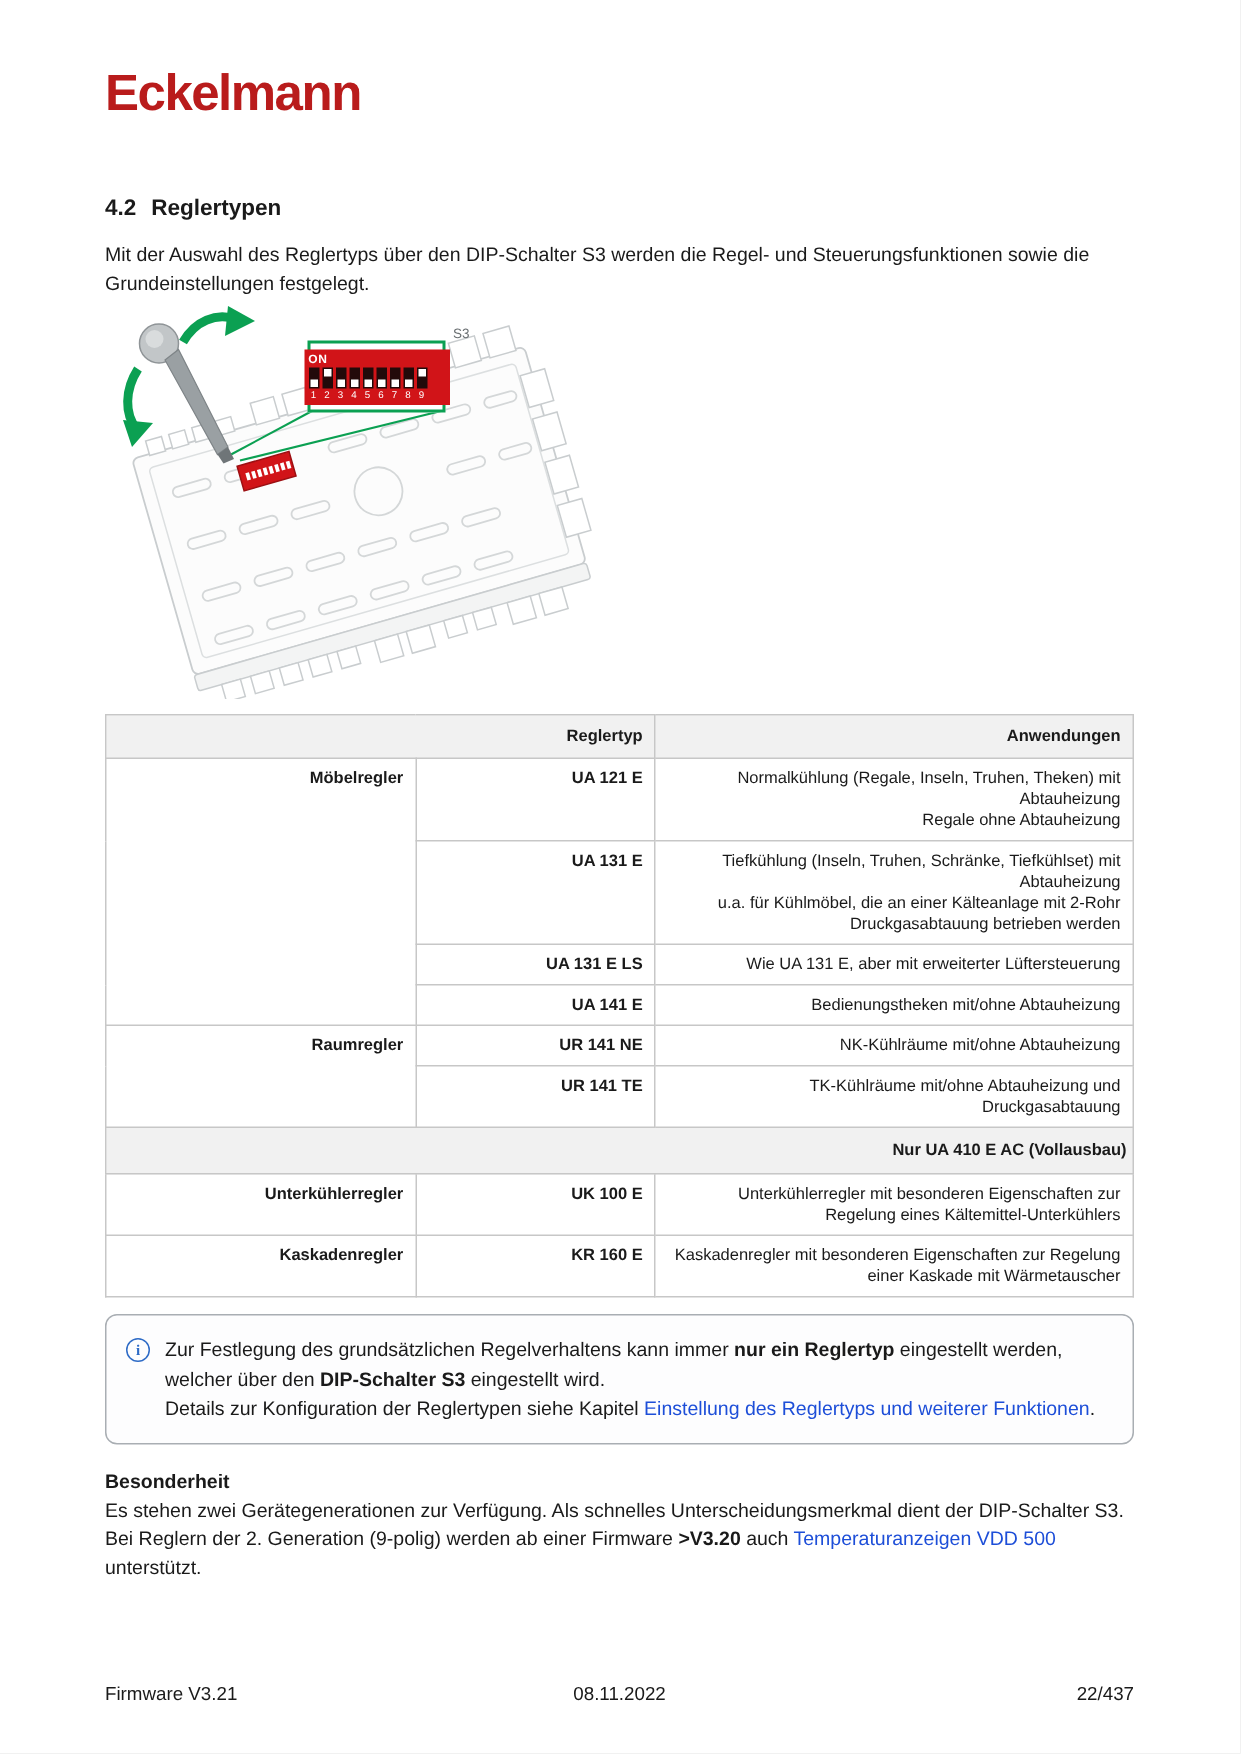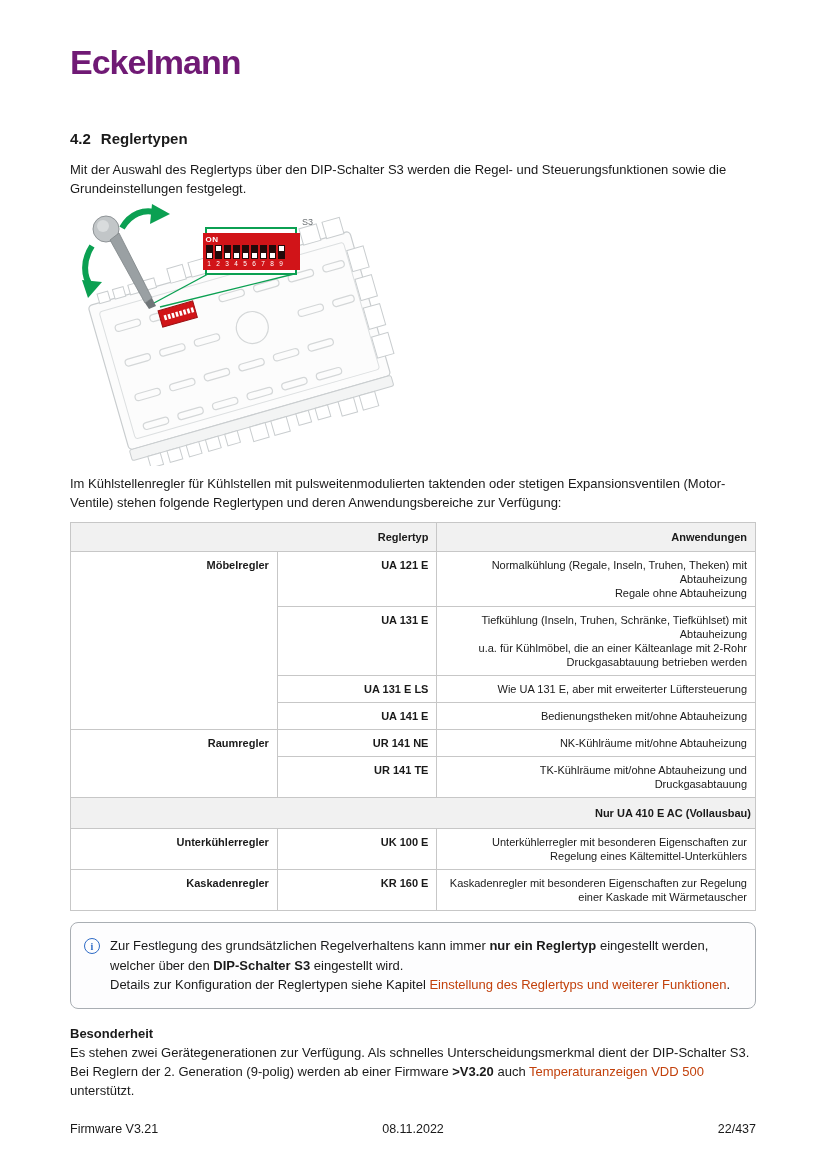--- a/index.html
+++ b/index.html
@@ -1,21 +1,21 @@
 <!DOCTYPE html>
 <html lang="de"><head>
 <meta charset="utf-8">
 <style>
   html,body{margin:0;padding:0;background:#e8e8e8;}
   .page{
     position:relative;width:827px;height:1169px;margin:0 auto;background:#ffffff;
     font-family:"Liberation Sans","DejaVu Sans",sans-serif;color:#1a1a1a;overflow:hidden;
   }
   .content{position:absolute;left:70px;right:71px;top:0;}
-  .logo{margin-top:42px;font-size:34px;font-weight:bold;color:#701a75;letter-spacing:-1px;line-height:40px;}
+  .logo{margin-top:42px;font-size:34px;font-weight:bold;color:#b91c1c;letter-spacing:-1px;line-height:40px;}
   .h-section{margin-top:48px;font-size:15px;font-weight:bold;display:flex;}
   .h-num{margin-right:10px;}
   p{margin:0;font-size:13px;line-height:19px;}
   .intro{margin-top:13px;}
   .figure{position:relative;height:266px;margin-top:2px;}
   .figure svg{position:absolute;left:0;top:0;}
   .callout{
     position:absolute;left:135px;top:27px;width:92px;height:48px;background:#ffffff;
     border:2px solid #0ba052;box-sizing:border-box;display:flex;align-items:center;justify-content:center;
   }
@@ -38,21 +38,21 @@
   .notebox{
     margin-top:11px;border:1px solid #a9aeb3;border-radius:8px;background:#fdfdfe;
     padding:13px 15px 13px 13px;display:flex;gap:10px;
   }
   .info-icon{
     flex:0 0 auto;width:14px;height:14px;margin-top:2px;border:1.6px solid #2e6bc6;border-radius:50%;
     color:#2e6bc6;font-size:10px;font-weight:bold;font-family:"Liberation Serif","DejaVu Serif",serif;
     display:flex;align-items:center;justify-content:center;
   }
   .notetext{font-size:13px;line-height:19.5px;}
-  a.doclink{color:#c2410c;text-decoration:none;cursor:pointer;}
+  a.doclink{color:#1d4ed8;text-decoration:none;cursor:pointer;}
   .besonderheit{margin-top:15px;}
   .bold{font-weight:bold;}
   .beispiel{margin-top:9px;}
   .footer{
     position:absolute;left:70px;right:71px;bottom:33px;display:flex;font-size:12.5px;color:#1a1a1a;
   }
   .footer .f-left{flex:1;text-align:left;}
   .footer .f-center{flex:1;text-align:center;}
   .footer .f-right{flex:1;text-align:right;}
 </style>
@@ -236,21 +236,20 @@
                   <span class="slider"></span>
                 </span>
                 <span class="num">9</span>
               </div>
           </div>
         </div>
       </div>
       <div class="s3-label">S3</div>
     </div>
 
-    <p class="intro2">Im Kühlstellenregler für Kühlstellen mit pulsweitenmodulierten taktenden oder stetigen Expansionsventilen (Motor-Ventile) stehen folgende Reglertypen und deren Anwendungsbereiche zur Verfügung:</p>
 
     <table>
       <colgroup>
           <col style="width:30.2%">
           <col style="width:23.3%">
           <col style="width:46.5%">
         </colgroup>
       <thead>
         <tr>
           <th colspan="2">Reglertyp</th>

